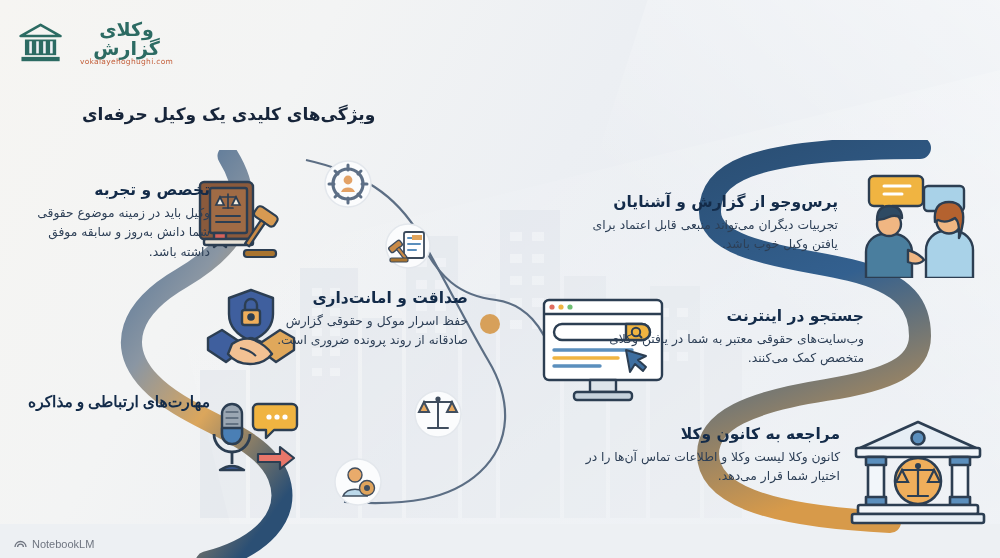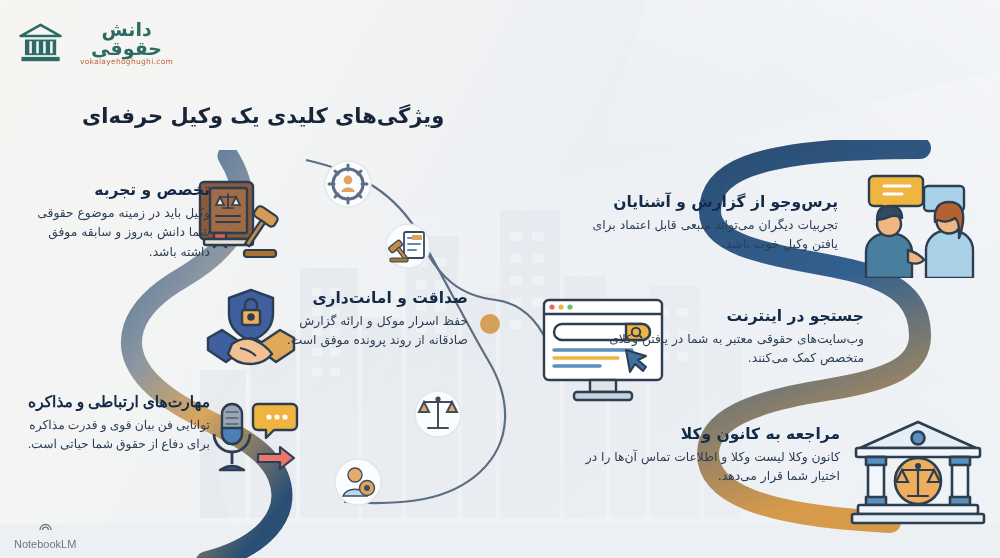--- a/index.html
+++ b/index.html
@@ -48,21 +48,21 @@
     position:absolute; top:22px; left:0; right:195px;
     text-align:center;
     font-size:30px; font-weight:800; color:#15365c;
     letter-spacing:-.2px;
     white-space:nowrap;
   }
 
   
   .sec-head {
     position:absolute; top:104px;
-    font-size:21px; font-weight:800; color:#17253a;
+    font-size:17px; font-weight:800; color:#17253a;
     white-space:nowrap;
   }
   .sec-head.right { right:22px; }
   .sec-head.left  { left:82px; }
 
   
   .ribbon { position:absolute; pointer-events:none; }
   .ribbon-right { top:140px; right:-10px; width:420px; height:400px; }
   .ribbon-left  { top:150px; left:110px;  width:300px; height:420px; }
 
@@ -90,21 +90,21 @@
   #ill-book    { top:172px; left:196px;  width:92px;  height:92px; }
   #ill-hand    { top:286px; left:206px;  width:90px;  height:84px; }
   #ill-mic     { top:396px; left:208px;  width:92px;  height:88px; }
 
   
   #spine { position:absolute; top:150px; left:300px; width:260px; height:370px; }
 
   
   .wm {
     position:absolute; bottom:8px; left:14px;
-    display:flex; flex-direction:column; align-items:center; gap:5px;
+    display:flex; align-items:center; gap:5px;
     font-size:11px; color:#6f7580; font-family:"Liberation Sans",sans-serif;
     direction:ltr;
   }
 </style>
 </head>
 <body>
 
 <div id="stage">
 
   <svg class="skyline" viewBox="0 0 1000 400" preserveAspectRatio="none">
@@ -170,21 +170,21 @@
         <rect x="8" y="21" width="36" height="18" fill="#2c6b63"></rect>
         <g fill="#eef1f5">
           <rect x="13" y="23" width="3" height="14"></rect>
           <rect x="21" y="23" width="3" height="14"></rect>
           <rect x="29" y="23" width="3" height="14"></rect>
           <rect x="37" y="23" width="3" height="14"></rect>
         </g>
         <rect x="4" y="41" width="44" height="5" fill="#2c6b63"></rect>
       </svg>
       <div class="logo-text">
-        <div class="logo-main">دانش حقوقی</div>
+        <div class="logo-main">وکلای گزارش</div>
         <div class="logo-sub">vokalayehoghughi.com</div>
       </div>
     </div>
   </div>
 
 
   <div class="sec-head left">ویژگی‌های کلیدی یک وکیل حرفه‌ای</div>
 
   <svg class="ribbon ribbon-right" viewBox="0 0 420 400" fill="none">
     <defs>
@@ -413,26 +413,25 @@
     <div class="ebody">کانون وکلا لیست وکلا و اطلاعات تماس آن‌ها را در اختیار شما قرار می‌دهد.</div>
   </div>
 
   <div class="entry l" id="entry-expertise">
     <div class="etitle">تخصص و تجربه</div>
     <div class="ebody">وکیل باید در زمینه موضوع حقوقی شما دانش به‌روز و سابقه موفق داشته باشد.</div>
   </div>
 
   <div class="entry l" id="entry-honesty">
     <div class="etitle">صداقت و امانت‌داری</div>
-    <div class="ebody">حفظ اسرار موکل و ارائه گزارش صادقانه از روند پرونده موفق است.</div>
+    <div class="ebody">حفظ اسرار موکل و حقوقی گزارش صادقانه از روند پرونده ضروری است.</div>
   </div>
 
   <div class="entry l" id="entry-comm">
     <div class="etitle">مهارت‌های ارتباطی و مذاکره</div>
-    <div class="ebody">توانایی فن بیان قوی و قدرت مذاکره برای دفاع از حقوق شما حیاتی است.</div>
   </div>
 
   <div class="wm">
     <svg width="13" height="13" viewBox="0 0 13 13">
       <path d="M1 10 a5.5 5.5 0 0 1 11 0" fill="none" stroke="#6f7580" stroke-width="1.3"></path>
       <path d="M3.6 10 a2.9 2.9 0 0 1 5.8 0" fill="none" stroke="#6f7580" stroke-width="1.3"></path>
     </svg>
     <span>NotebookLM</span>
   </div>
 

